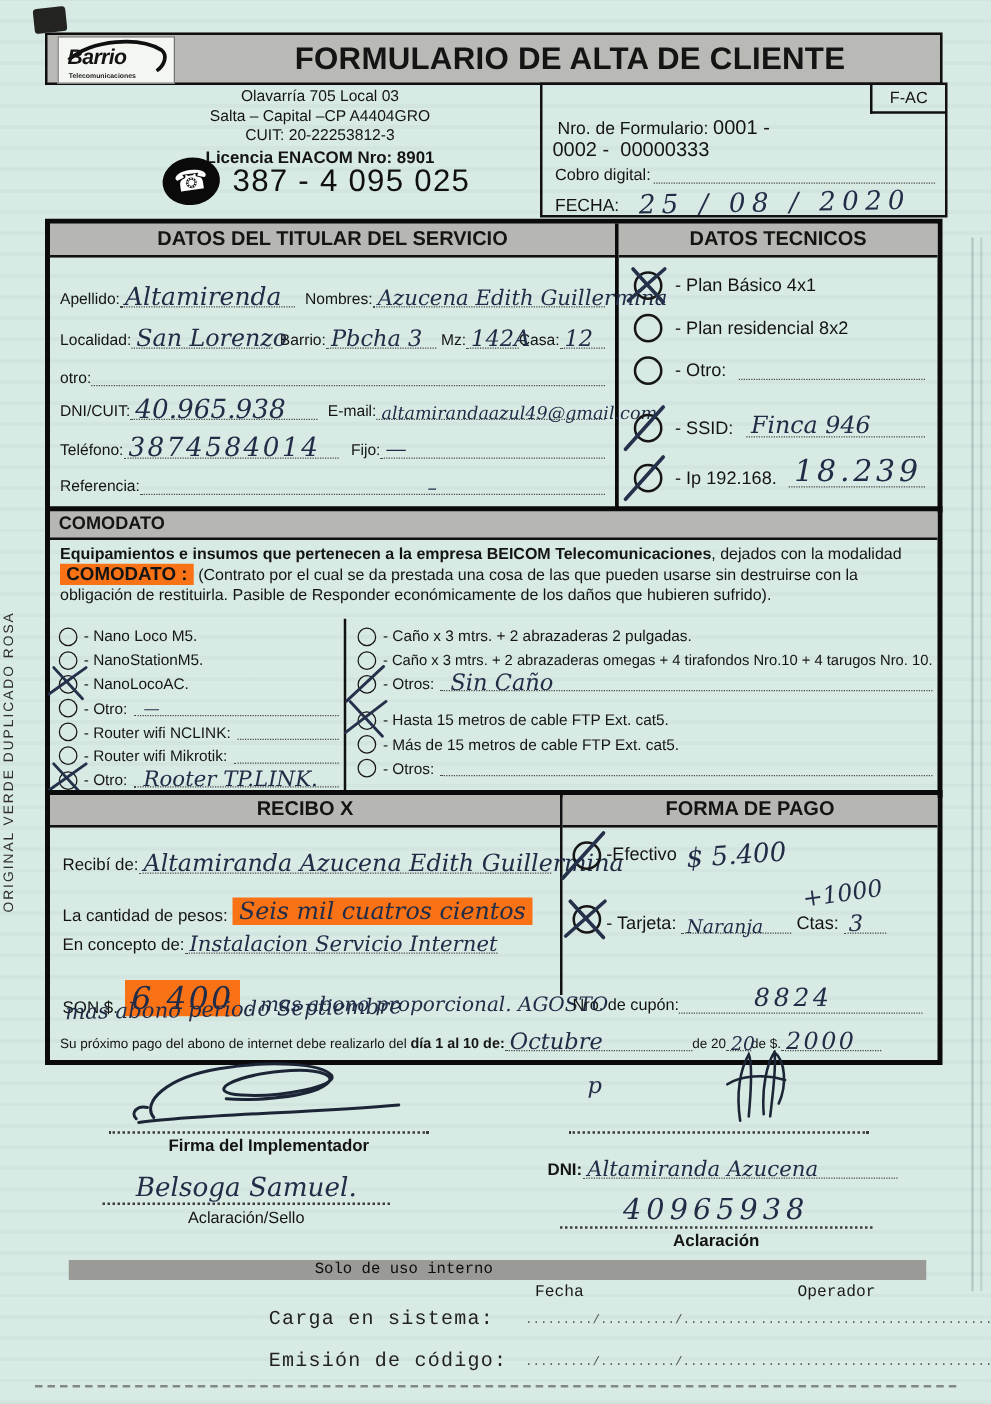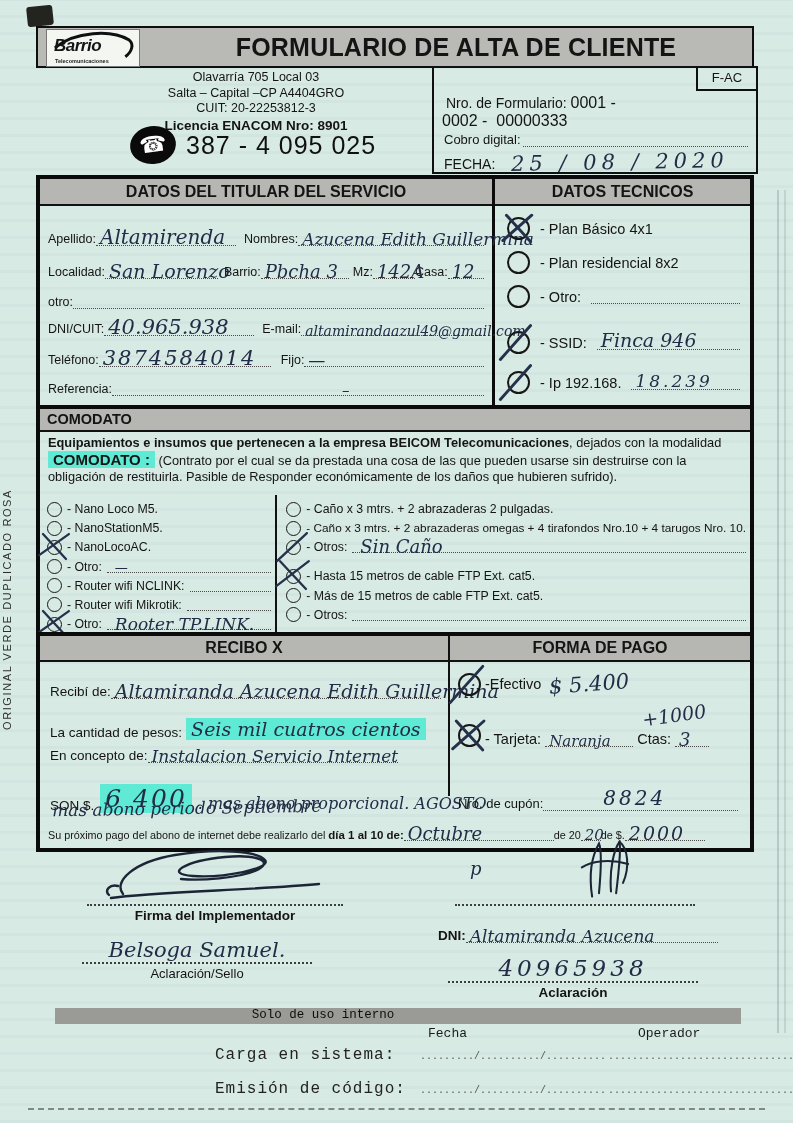--- a/index.html
+++ b/index.html
@@ -8,21 +8,21 @@
   .bleed{position:absolute;inset:0;background:repeating-linear-gradient(0deg,
     rgba(110,130,135,0.05) 0 3px, transparent 3px 17px);pointer-events:none;}
   .blob-tl{position:absolute;left:27px;top:6px;width:26px;height:20px;background:#23231f;
     border-radius:3px;transform:rotate(-6deg);}
   .edge-r{position:absolute;right:14px;top:190px;bottom:90px;width:2px;
     background:rgba(70,85,95,.22);box-shadow:7px 0 0 rgba(70,85,95,.15);}
   .hw{font-family:"DejaVu Serif",serif;font-style:italic;color:#222c47;white-space:nowrap;}
   .bar{background:#b6b7b2;border-bottom:2px solid #111;font-weight:bold;text-align:center;}
   .fill{position:relative;border-bottom:1.6px dotted #4a4a4a;height:14px;}
   .fill .hw{position:absolute;left:4px;bottom:-4px;}
-  .hl{background:#5eead4;padding:0 5px;}
+  .hl{background:#f97316;padding:0 5px;}
   .radio{position:relative;display:inline-block;border:2px solid #161616;border-radius:50%;
     flex:none;background:transparent;}
   .r20{width:19px;height:19px;} .r15{width:13px;height:13px;border-width:1.7px;}
   .radio .mark{display:none;position:absolute;left:-5px;top:-5px;width:calc(100% + 10px);
     height:calc(100% + 10px);stroke:#25304b;stroke-width:2.4;fill:none;stroke-linecap:round;overflow:visible;}
   .radio.checked .mark{display:block;}
   .radio.slash .mark .l2{display:none;}
   .opt{display:flex;align-items:center;gap:5px;}
   .opt-label{white-space:nowrap;}
   
@@ -245,21 +245,21 @@
       </div>
       <div class="tec-opt" style="top:192px;right:10px;">
         <span class="radio r20 slash checked">
           <svg class="mark" viewBox="0 0 24 24">
               <path class="l1" d="M-3 26 L22 -2"></path>
               <path class="l2" d="M2 1 L22 23"></path>
             </svg>
           </span>
         <span class="opt-label">- Ip 192.168.</span>
         <span class="fill" style="flex:1;">
-          <span class="hw" style="font-size:17px;letter-spacing:3px;bottom:-2px;font-style:italic;">18.239</span>
+          <span class="hw" style="font-size:24px;letter-spacing:3px;bottom:-2px;font-style:italic;">18.239</span>
           </span>
       </div>
     </div>
   </div>
 
   <div class="box2">
     <div class="bar">COMODATO</div>
     <div class="como-text">
       <b>Equipamientos e insumos que pertenecen a la empresa BEICOM Telecomunicaciones</b><span>, dejados con la modalidad</span><br>
       <span class="hl" style="font-weight:bold;font-size:15px;">COMODATO :</span>

